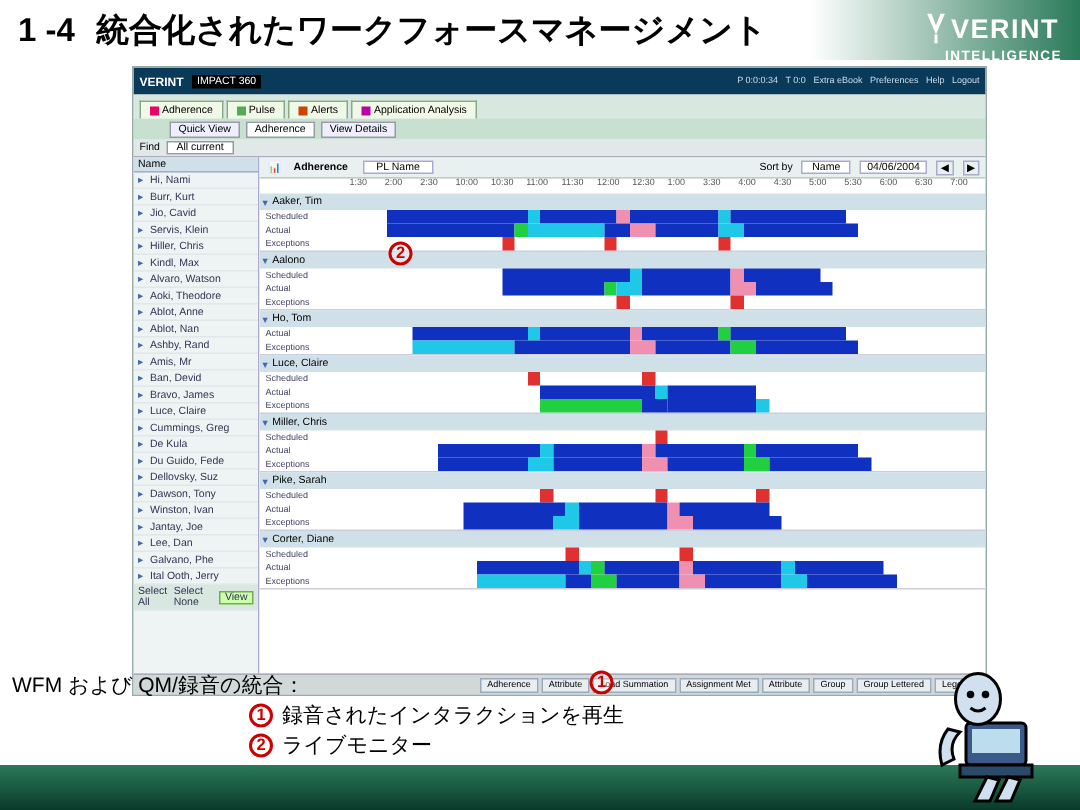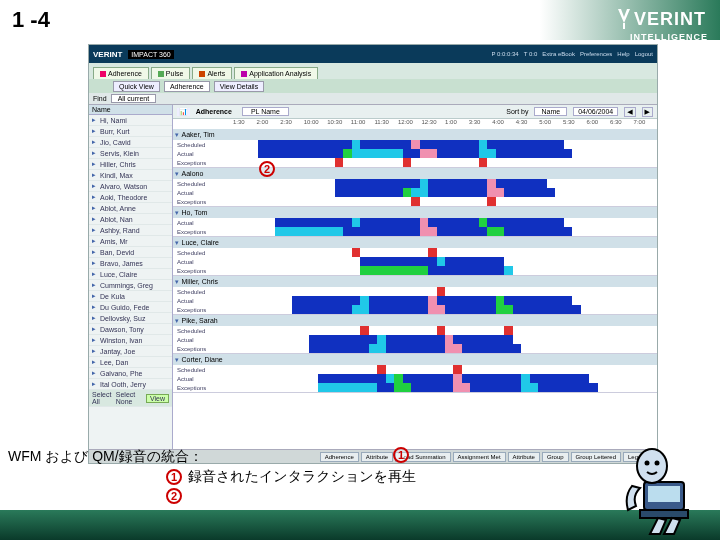--- a/index.html
+++ b/index.html
@@ -53,20 +53,21 @@
   .caption .indent { margin-left: 158px; }
   .footer-band { position: absolute; left: 0; right: 0; bottom: 0; height: 30px; background: linear-gradient(180deg, #2a7a5a 0%, #0a3a2a 100%); }
   .mascot { position: absolute; right: 20px; bottom: 4px; }
   .mascot svg { display: block; }
 </style>
 </head>
 <body>
 
 <div class="header">
   <span class="num">1 -4</span>
+  <span>統合化されたワークフォースマネージメント</span>
 </div>
 <div class="brand">
   <svg width="16" height="20" viewBox="0 0 16 20">
       <path d="M2 0 L8 14 L14 0 L11 0 L8 8 L5 0 Z" fill="#fff"></path>
       <rect x="7" y="14" width="2" height="6" fill="#fff"></rect>
     </svg>
   <span>VERINT</span>
   <span class="intel">INTELLIGENCE</span>
 </div>
 
@@ -496,20 +497,21 @@
 </div>
 
 <div class="caption">
   <div>WFM および QM/録音の統合：</div>
   <div class="line indent">
     <span class="circ">1</span>
     <span>録音されたインタラクションを再生</span>
   </div>
   <div class="line indent">
     <span class="circ">2</span>
+    <span>ライブモニター</span>
   </div>
 </div>
 
 <div class="footer-band"></div>
 <div class="mascot">
   <svg width="86" height="100" viewBox="0 0 86 100">
     <rect x="30" y="46" width="40" height="28" rx="3" fill="#3a5a8a" stroke="#000" stroke-width="2"></rect>
     <rect x="34" y="50" width="32" height="16" fill="#bde"></rect>
     <rect x="26" y="74" width="48" height="8" fill="#2a4a6a" stroke="#000" stroke-width="2"></rect>
     <ellipse cx="38" cy="30" rx="15" ry="17" fill="#d0e0ef" stroke="#000" stroke-width="2"></ellipse>

